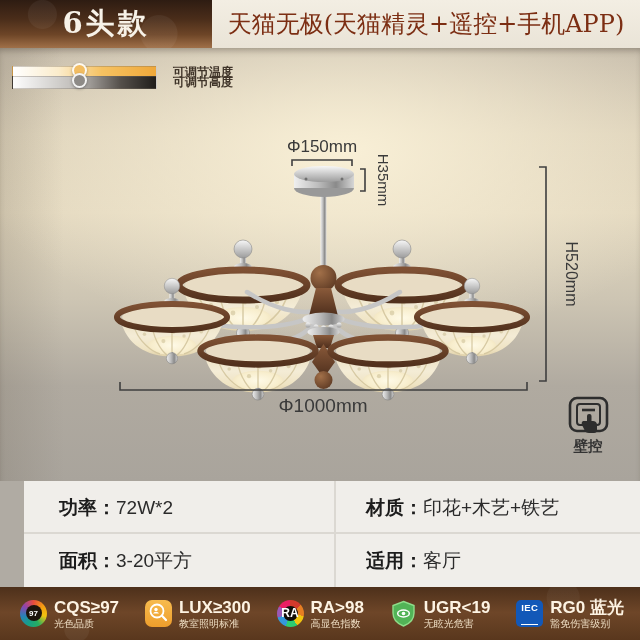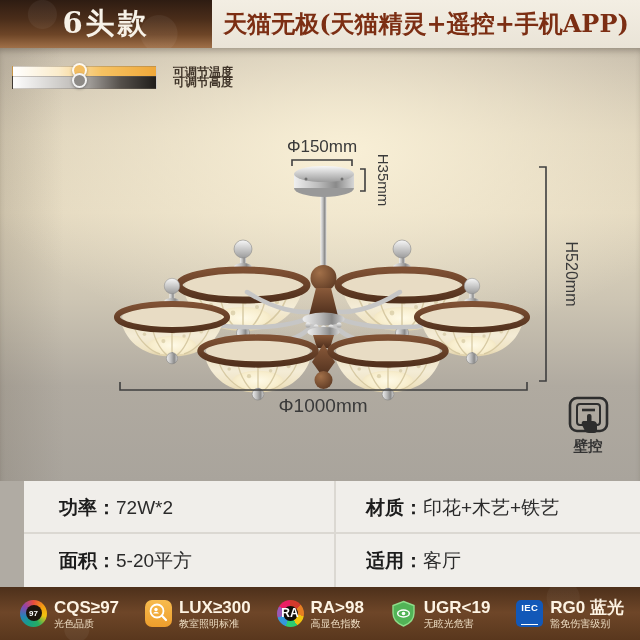--- a/index.html
+++ b/index.html
@@ -10,21 +10,21 @@
   .header{position:absolute;left:0;top:0;width:640px;height:48px;display:flex;}
   .badge{width:212px;height:48px;display:flex;align-items:center;justify-content:center;
     background:
       radial-gradient(circle at 20% 30%, rgba(255,255,255,.05) 0 14px, transparent 15px),
       radial-gradient(circle at 75% 70%, rgba(255,255,255,.05) 0 18px, transparent 19px),
       linear-gradient(180deg,#2e1c12 0%,#4a2d1a 40%,#6d4527 72%,#a07048 100%);
     color:#f7f2e8;font-family:"DejaVu Serif","Liberation Serif",serif;font-weight:bold;
     font-size:29px;letter-spacing:3px;}
   .titlebar{flex:1;height:48px;display:flex;align-items:center;justify-content:center;
     background:linear-gradient(180deg,#f3eee3,#eae4d7);
-    color:#7c2e13;font-family:"DejaVu Serif","Liberation Serif",serif;font-weight:bold;font-size:24px;}
+    color:#7c2e13;font-family:"DejaVu Serif","Liberation Serif",serif;font-weight:normal;font-size:24px;}
 
   
   .photo{position:absolute;left:0;top:48px;width:640px;height:433px;
     background:
       linear-gradient(90deg, rgba(110,100,86,.20), rgba(110,100,86,0) 10%),
       radial-gradient(95% 72% at 54% 24%, rgba(250,241,216,.95), rgba(250,241,216,0) 62%),
       linear-gradient(180deg,#c6bcab 0%,#dcd1b9 20%,#e2d7be 38%,#cdc5b3 58%,#b0aaa0 78%,#a9a49c 100%);
     box-shadow:inset 0 5px 7px -3px rgba(60,50,40,.4);}
 
   
@@ -259,21 +259,21 @@
     <div class="spec-row first">
       <div class="spec-cell left">
         <span class="spec-label">功率：</span><span>72W*2</span>
       </div>
       <div class="spec-cell right">
         <span class="spec-label">材质：</span><span>印花+木艺+铁艺</span>
       </div>
     </div>
     <div class="spec-row">
       <div class="spec-cell left">
-        <span class="spec-label">面积：</span><span>5-20平方</span>
+        <span class="spec-label">面积：</span><span>3-20平方</span>
       </div>
       <div class="spec-cell right">
         <span class="spec-label">适用：</span><span>客厅</span>
       </div>
     </div>
   </div>
 
   <div class="footer">
     <div class="cert">
       <div class="cert-icon cqs">

